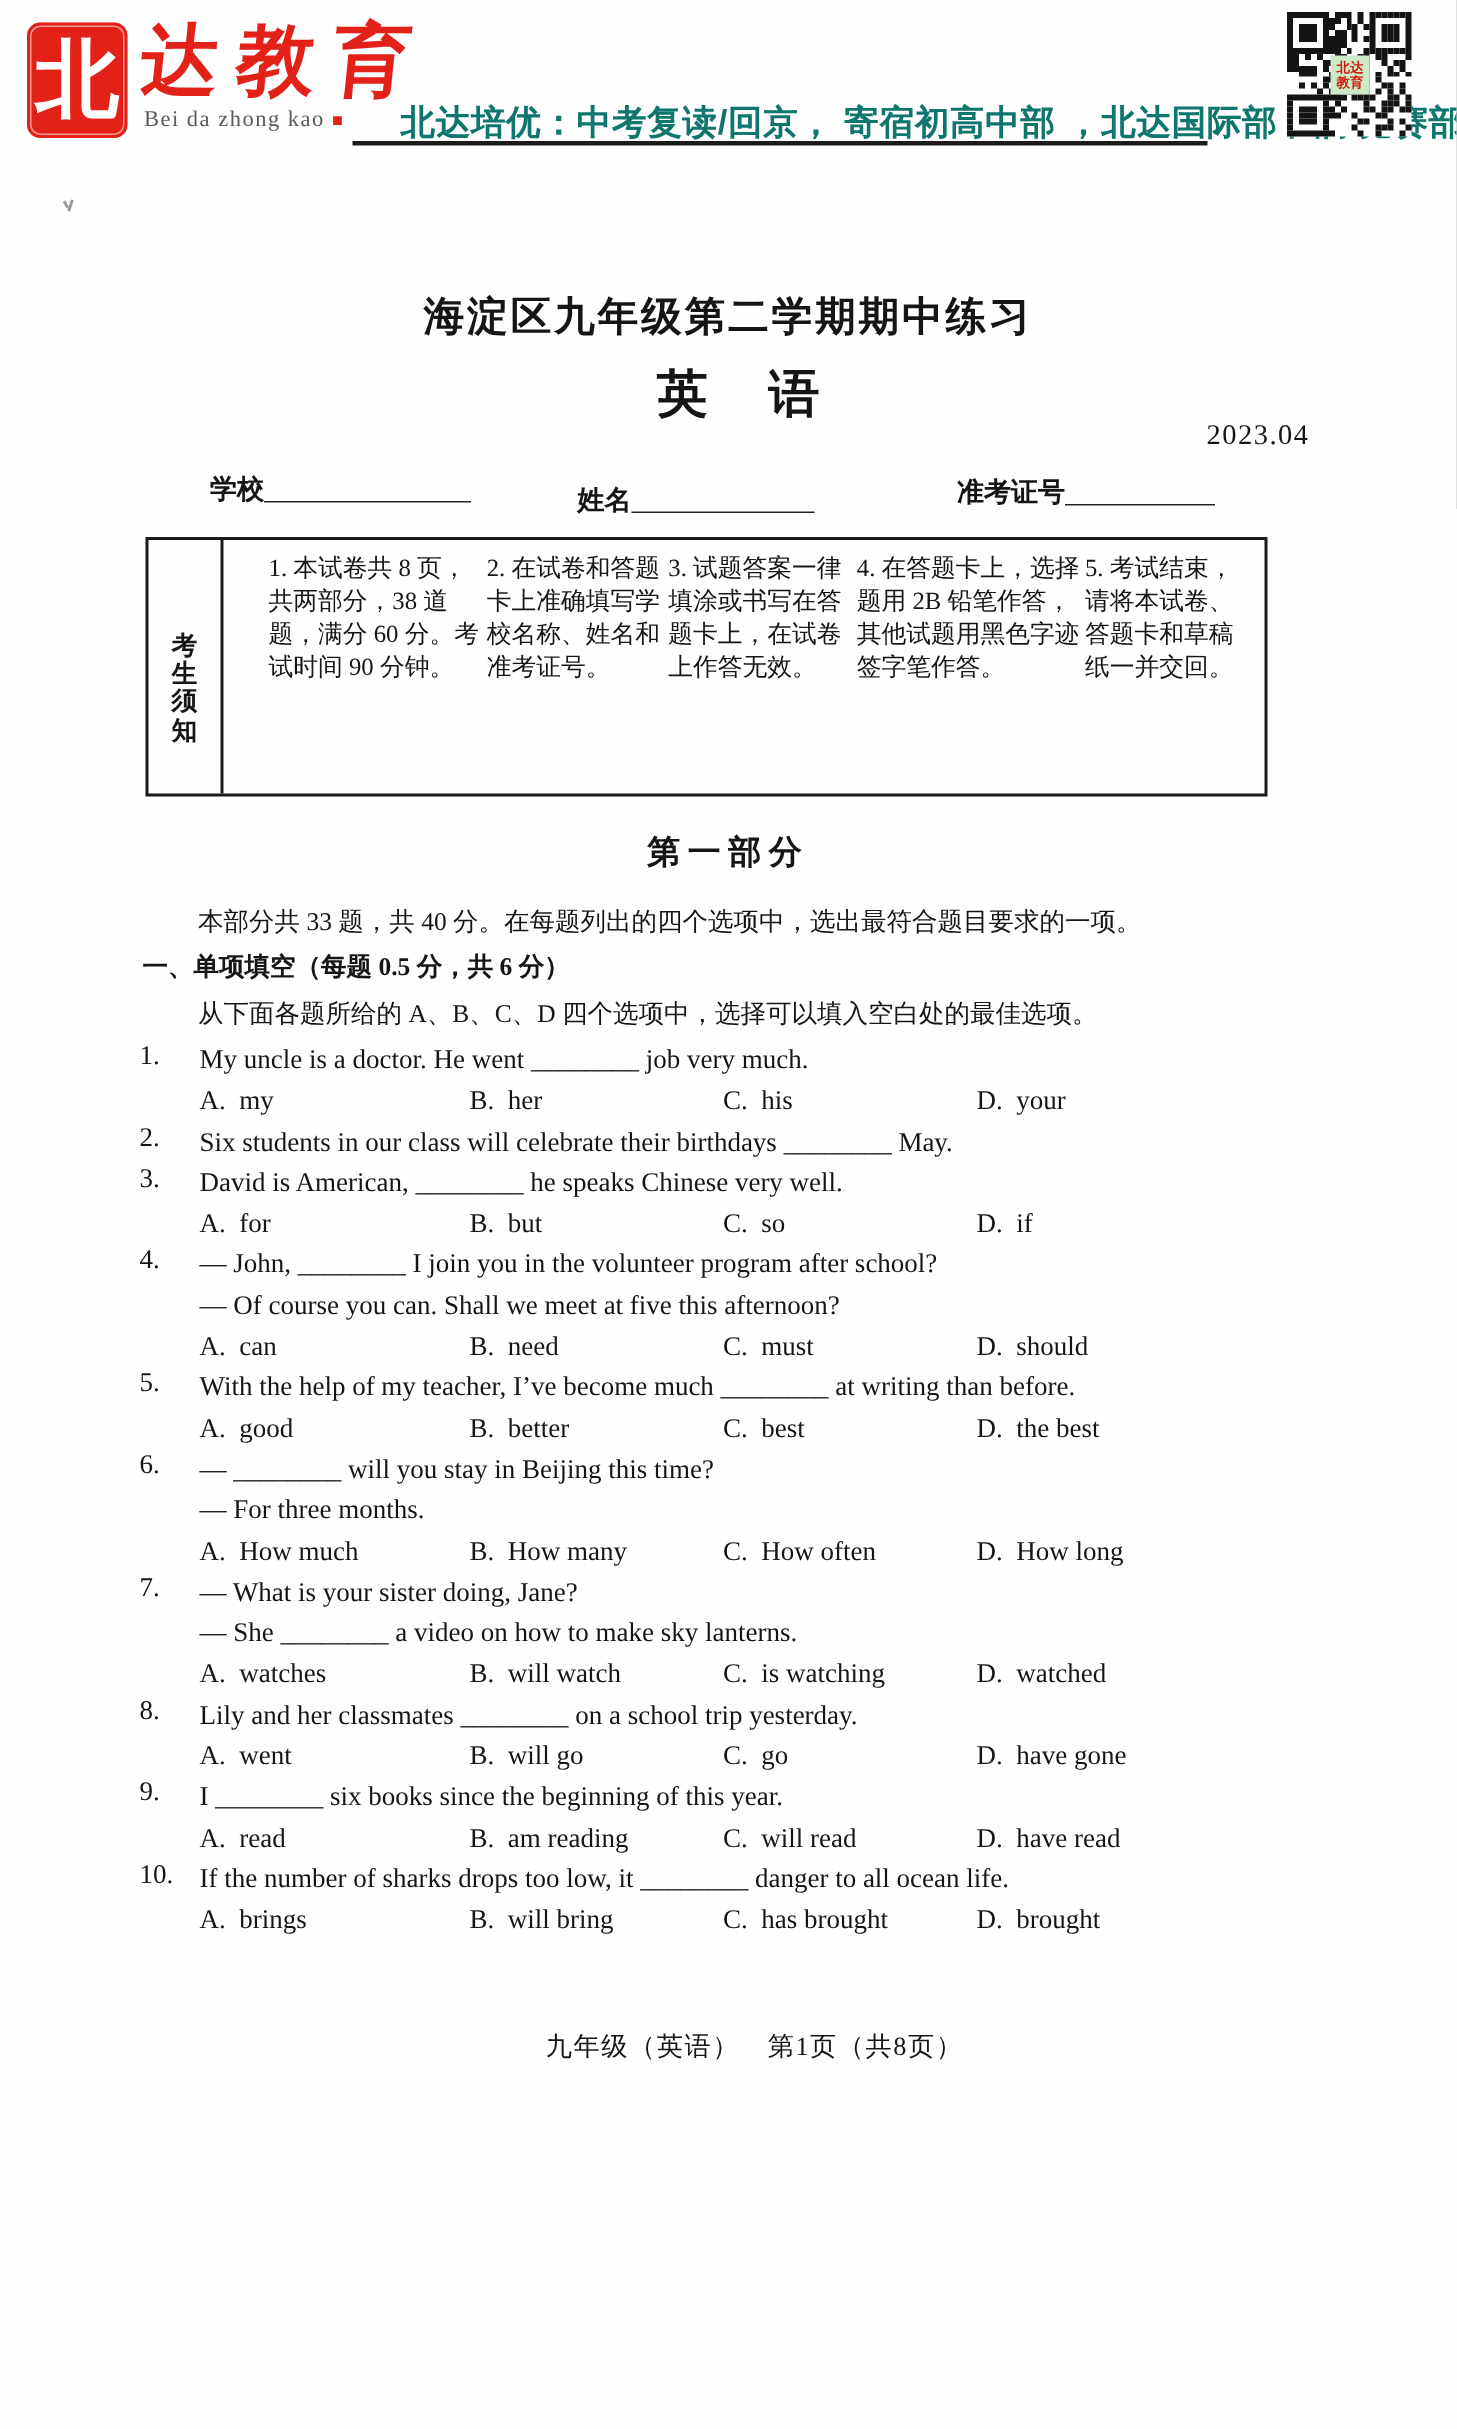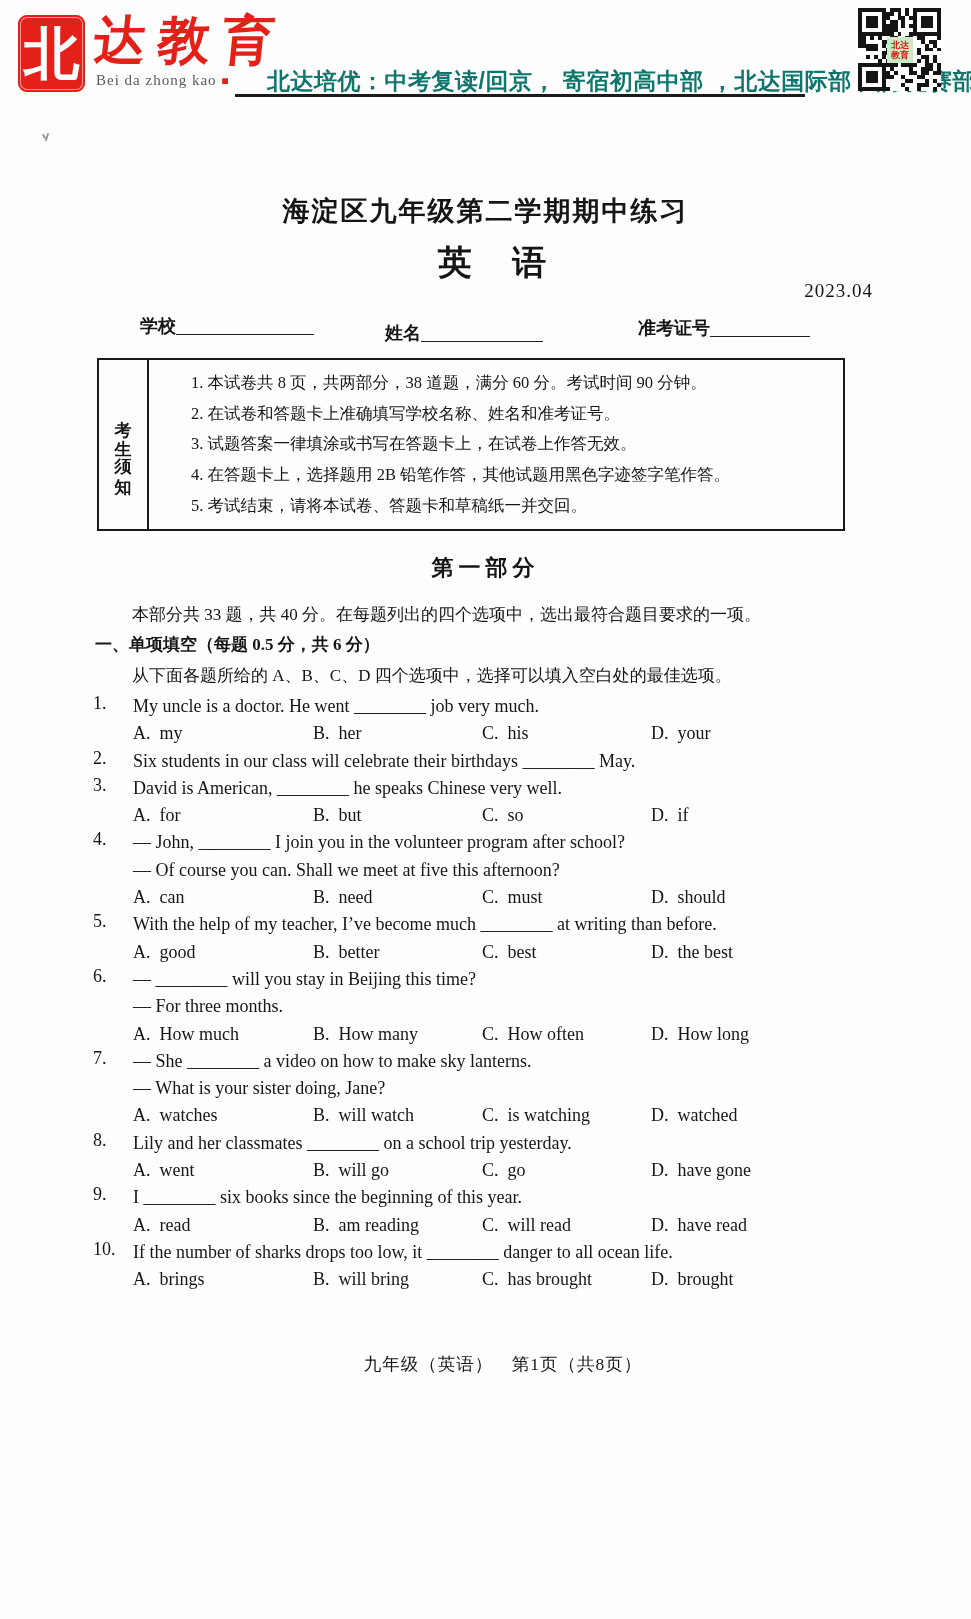--- a/index.html
+++ b/index.html
@@ -57,22 +57,22 @@
   .f-school { left:140px; top:0; }  .f-school .ul { width:138px; }
   .f-name   { left:385px; top:7px; } .f-name .ul { width:122px; }
   .f-examno { left:626px; top:2px;margin-left:12px; } .f-examno .ul { width:100px; }
   
   .notice { position:absolute; left:97px; top:358px; width:748px; height:173px;
     border:2.5px solid #1a1a1a; display:flex; }
   .notice-side { width:50px; border-right:2px solid #1a1a1a;
     display:flex; align-items:center; justify-content:center; }
   .notice-side span { writing-mode:vertical-lr; text-orientation:upright;
     font-size:17px; font-weight:bold; letter-spacing:19px; }
-  .notice-list { flex:1; display:flex; flex-direction:column; justify-content:space-around;
-    padding:8px 8px 8px 30px; font-size:16.5px;margin-left:12px; }
+  .notice-list { flex:1; display:flex; flex-direction:row; justify-content:space-around;
+    padding:8px 8px 8px 30px; font-size:16.5px; }
   
   .part-heading { position:absolute; top:553px; left:0; width:100%; text-align:center;
     font-size:22px; font-weight:bold; letter-spacing:5px; }
   .p-intro { position:absolute; top:603px; left:95px; width:750px; font-size:17px; text-indent:37px; }
   .p-sec-title { position:absolute; top:633px; left:95px; font-size:17px; font-weight:bold; }
   .p-sec-sub { position:absolute; top:664px; left:95px; width:750px; font-size:17px; text-indent:37px; }
   
   .questions { position:absolute; top:693px; left:93px; width:818px; font-size:18px; }
   .q-row { display:flex; }
   .q-no { width:40px; flex:none; }
@@ -653,22 +653,22 @@
             <div class="q-opt">B.&nbsp;&nbsp;How many</div>
             <div class="q-opt">C.&nbsp;&nbsp;How often</div>
             <div class="q-opt">D.&nbsp;&nbsp;How long</div>
           </div>
         </div>
   </div>
 
   <div class="q-row">
     <div class="q-no">7.</div>
     <div class="q-body">
+          <div class="q-line">— What is your sister doing, Jane?</div>
           <div class="q-line">— She ________ a video on how to make sky lanterns.</div>
-          <div class="q-line">— What is your sister doing, Jane?</div>
           <div class="q-opts">
             <div class="q-opt">A.&nbsp;&nbsp;watches</div>
             <div class="q-opt">B.&nbsp;&nbsp;will watch</div>
             <div class="q-opt">C.&nbsp;&nbsp;is watching</div>
             <div class="q-opt">D.&nbsp;&nbsp;watched</div>
           </div>
         </div>
   </div>
 
   <div class="q-row">

